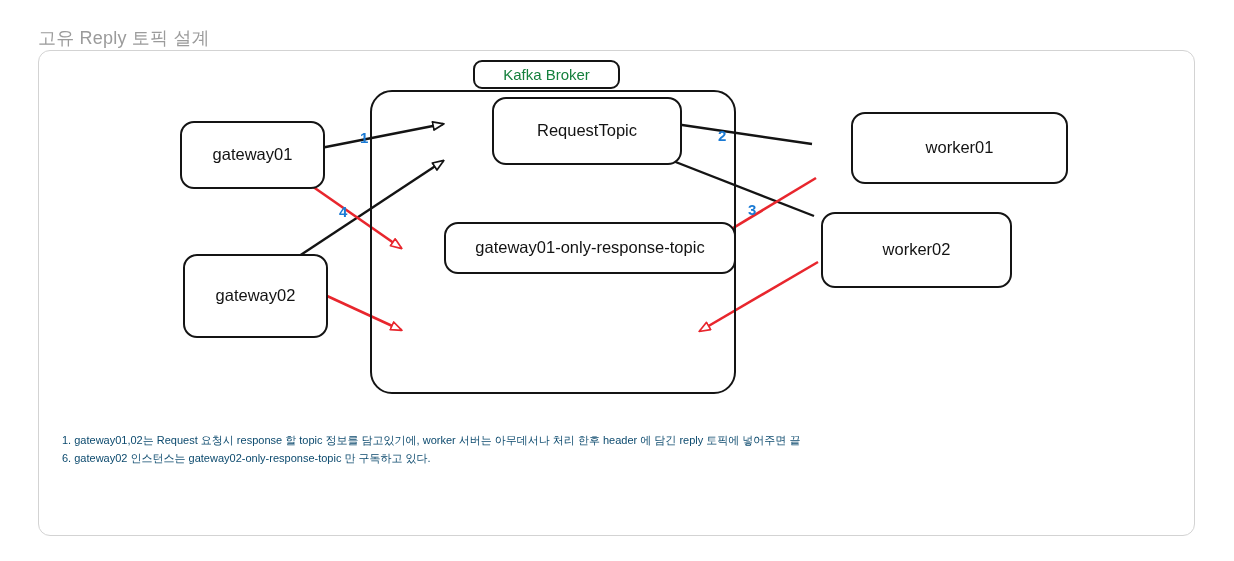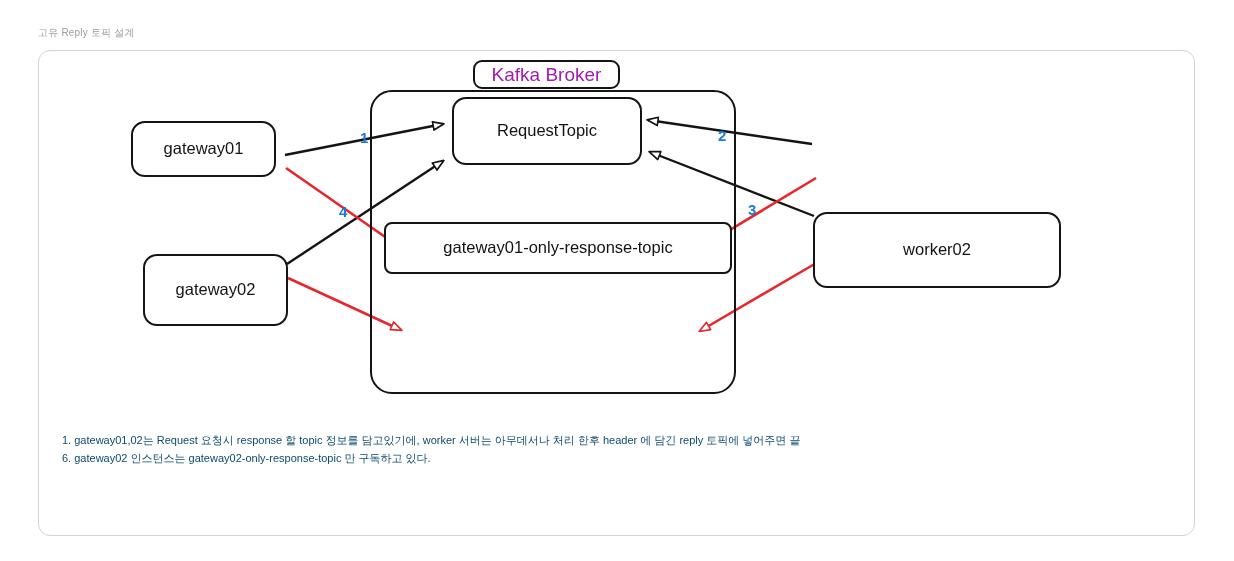--- a/index.html
+++ b/index.html
@@ -18,21 +18,21 @@
 
   #page-root {
     position: absolute;
     inset: 0;
   }
 
   .card-title {
     position: absolute;
     left: 38px;
     top: 26px;
-    font-size: 10px;
+    font-size: 18px;
     color: #9b9b9b;
     letter-spacing: 0.2px;
     white-space: nowrap;
   }
 
   .card {
     position: absolute;
     left: 38px;
     top: 50px;
     width: 1157px;
@@ -77,27 +77,27 @@
 
   .broker-label {
     position: absolute;
     box-sizing: border-box;
     border: 2.4px solid #141414;
     border-radius: 9px;
     background: #ffffff;
     display: flex;
     align-items: center;
     justify-content: center;
-    font-size: 19px;
-    color: #a21caf;
+    font-size: 15px;
+    color: #15803d;
     z-index: 4;
     white-space: nowrap;
   }
 
-  .node-inner { z-index: 3; }
+  .node-inner { z-index: 3; margin-left: 40px; }
 
   
   .edge-label {
     position: absolute;
     font-size: 15px;
     font-weight: 700;
     color: #1a7ad4;
     z-index: 6;
     line-height: 1;
     white-space: nowrap;
@@ -154,29 +154,30 @@
 
     <line x1="818" y1="262" x2="700" y2="331" stroke="#e8262d" stroke-width="2.6" marker-end="url(#arrow-red)"></line>
   </svg>
 
   <div class="node broker-container" style="left:370px; top:90px; width:366px; height:304px;"></div>
 
   <div class="broker-label" style="left:473px; top:60px; width:147px; height:29px;">Kafka Broker</div>
 
   <div class="node node-inner" style="left:452px; top:97px; width:190px; height:68px;">RequestTopic</div>
 
-  <div class="node node-inner" style="left:384px; top:222px; width:348px; height:52px;border-radius:8px;">gateway01-only-response-topic</div>
+  <div class="node node-inner" style="left:404px; top:222px; width:292px; height:52px;">gateway01-only-response-topic</div>
 
 
-  <div class="node node-inner" style="left:131px; top:121px; width:145px; height:56px;">gateway01</div>
+  <div class="node node-inner" style="left:140px; top:121px; width:145px; height:68px;">gateway01</div>
 
-  <div class="node node-inner" style="left:143px; top:254px; width:145px; height:72px;">gateway02</div>
+  <div class="node node-inner" style="left:143px; top:254px; width:145px; height:84px;">gateway02</div>
 
+  <div class="node node-inner" style="left:811px; top:112px; width:217px; height:72px;">worker01</div>
 
-  <div class="node node-inner" style="left:813px; top:212px; width:248px; height:76px;">worker02</div>
+  <div class="node node-inner" style="left:781px; top:212px; width:191px; height:76px;">worker02</div>
 
   <div class="edge-label" style="left:360px; top:130px;">1</div>
 
   <div class="edge-label" style="left:718px; top:128px;">2</div>
 
   <div class="edge-label" style="left:748px; top:202px;">3</div>
 
   <div class="edge-label" style="left:339px; top:204px;">4</div>
 
   <div class="notes">

